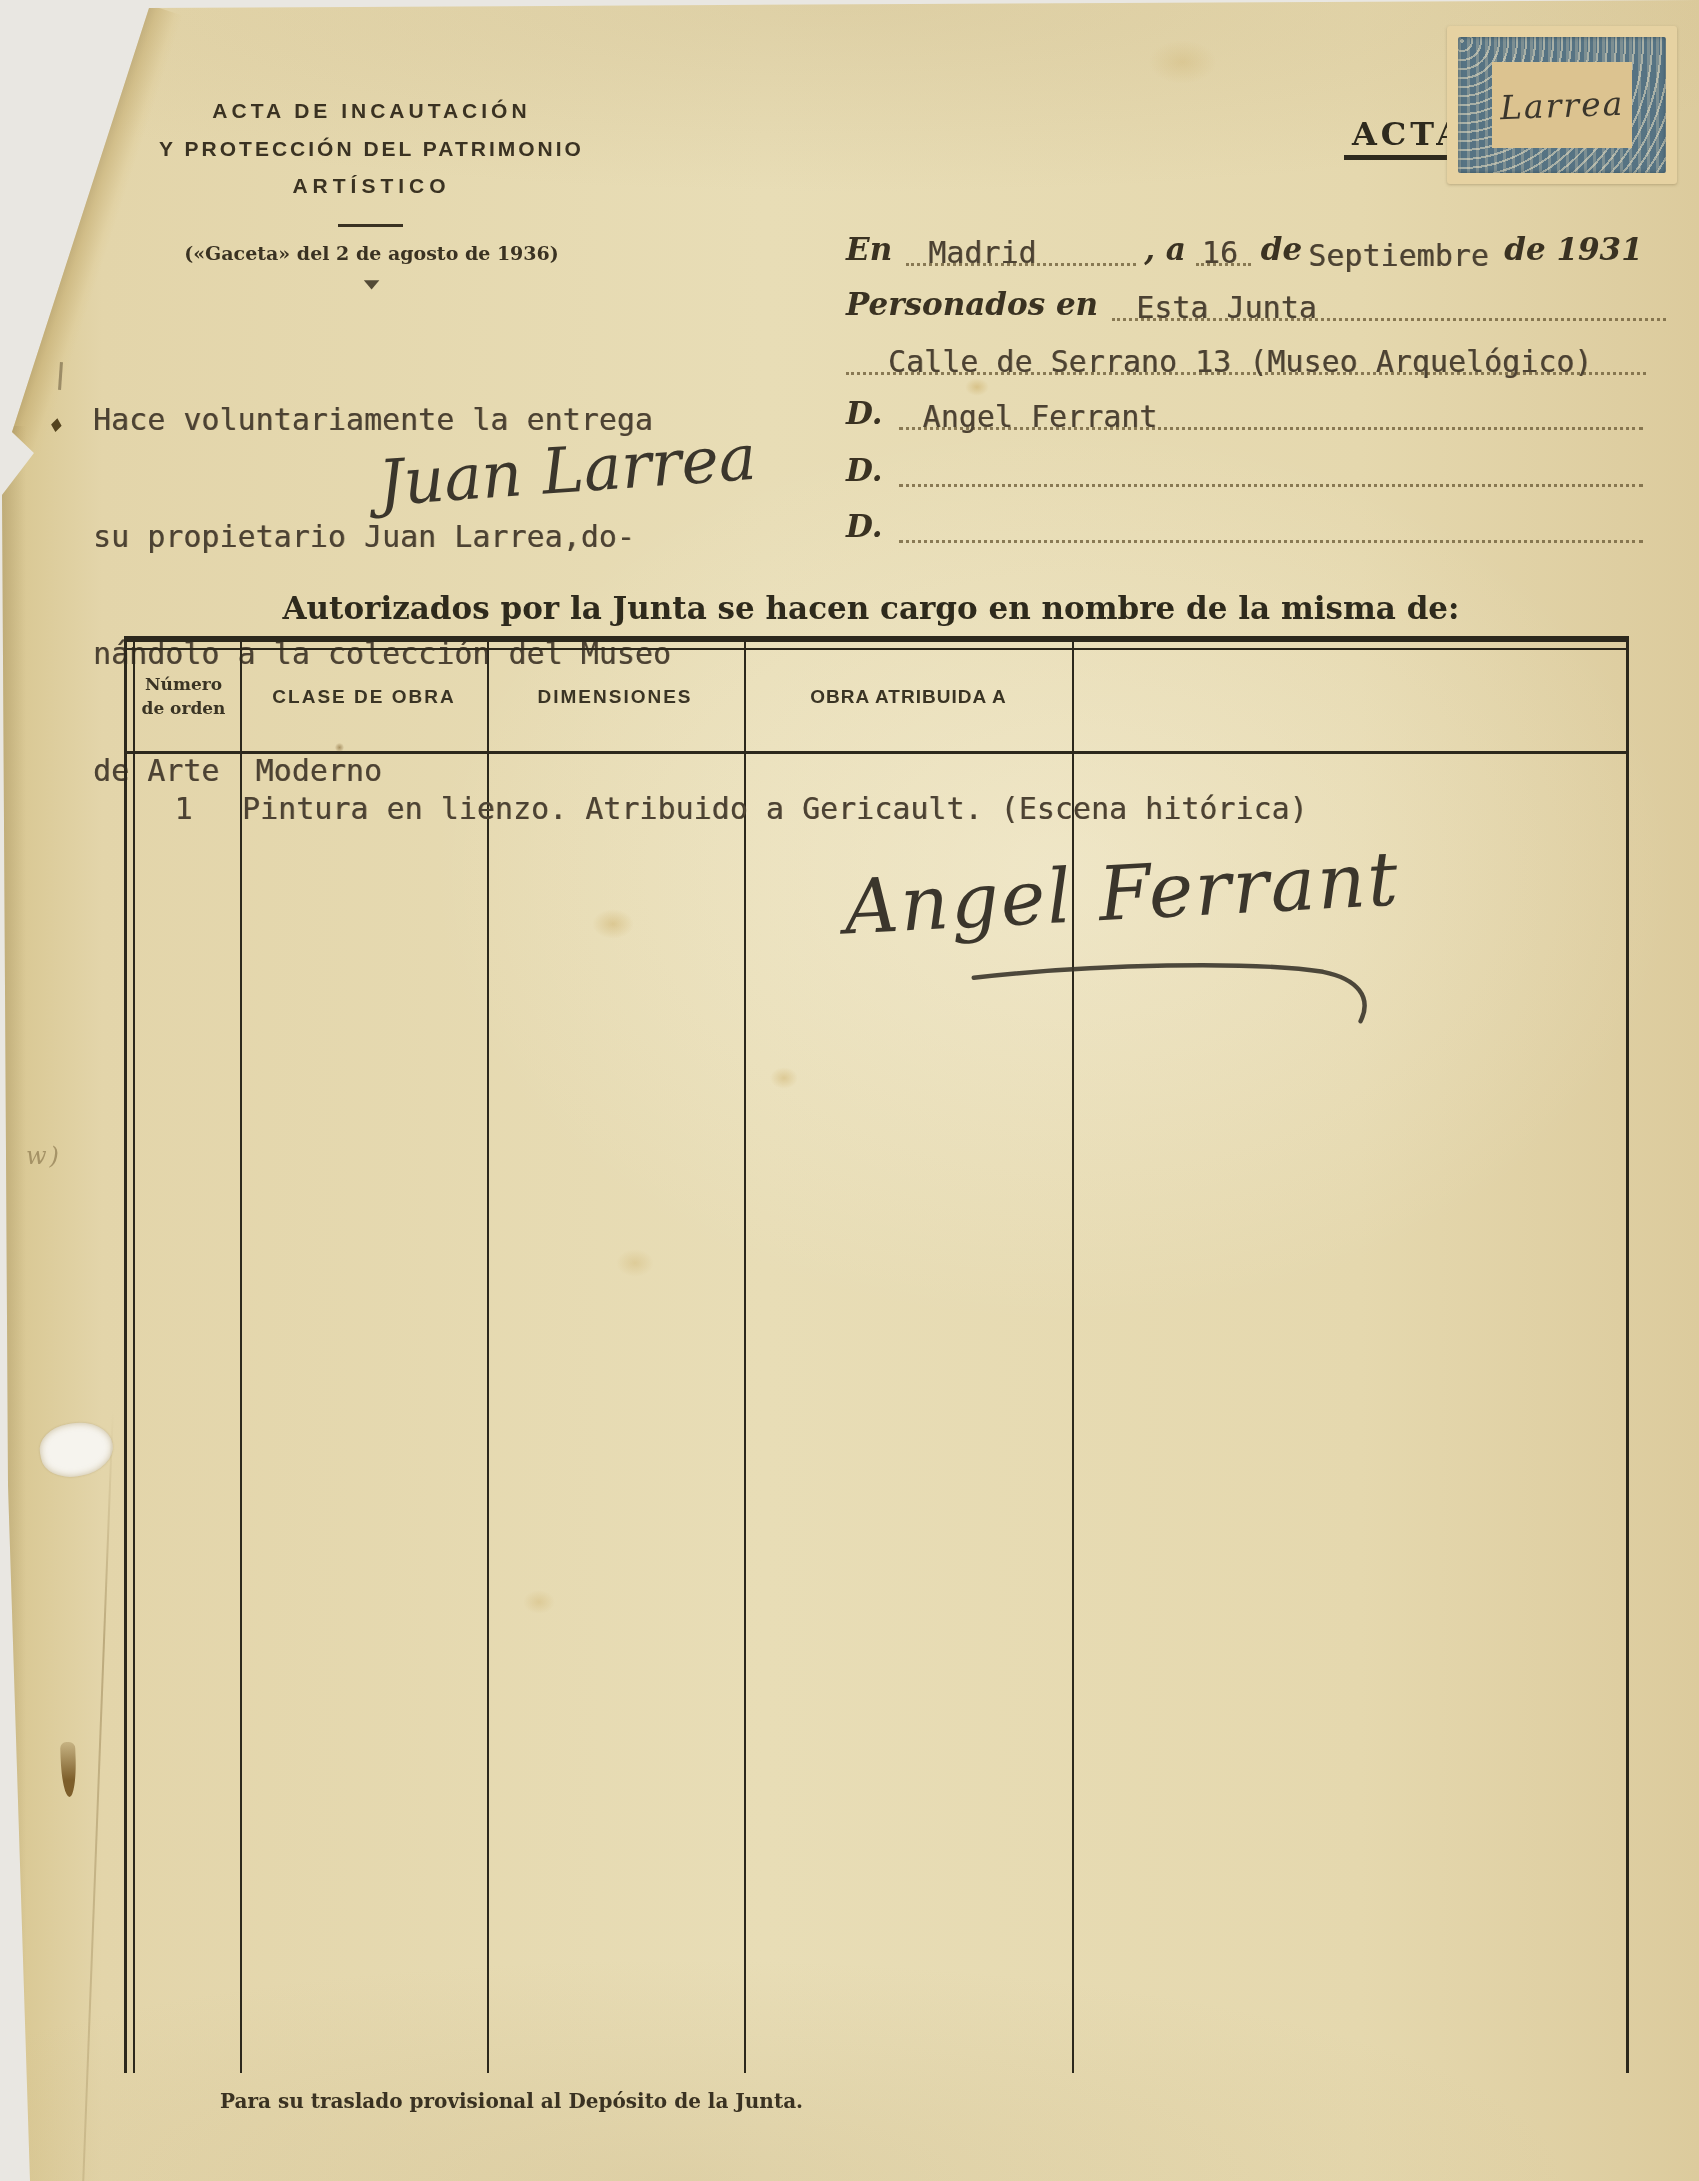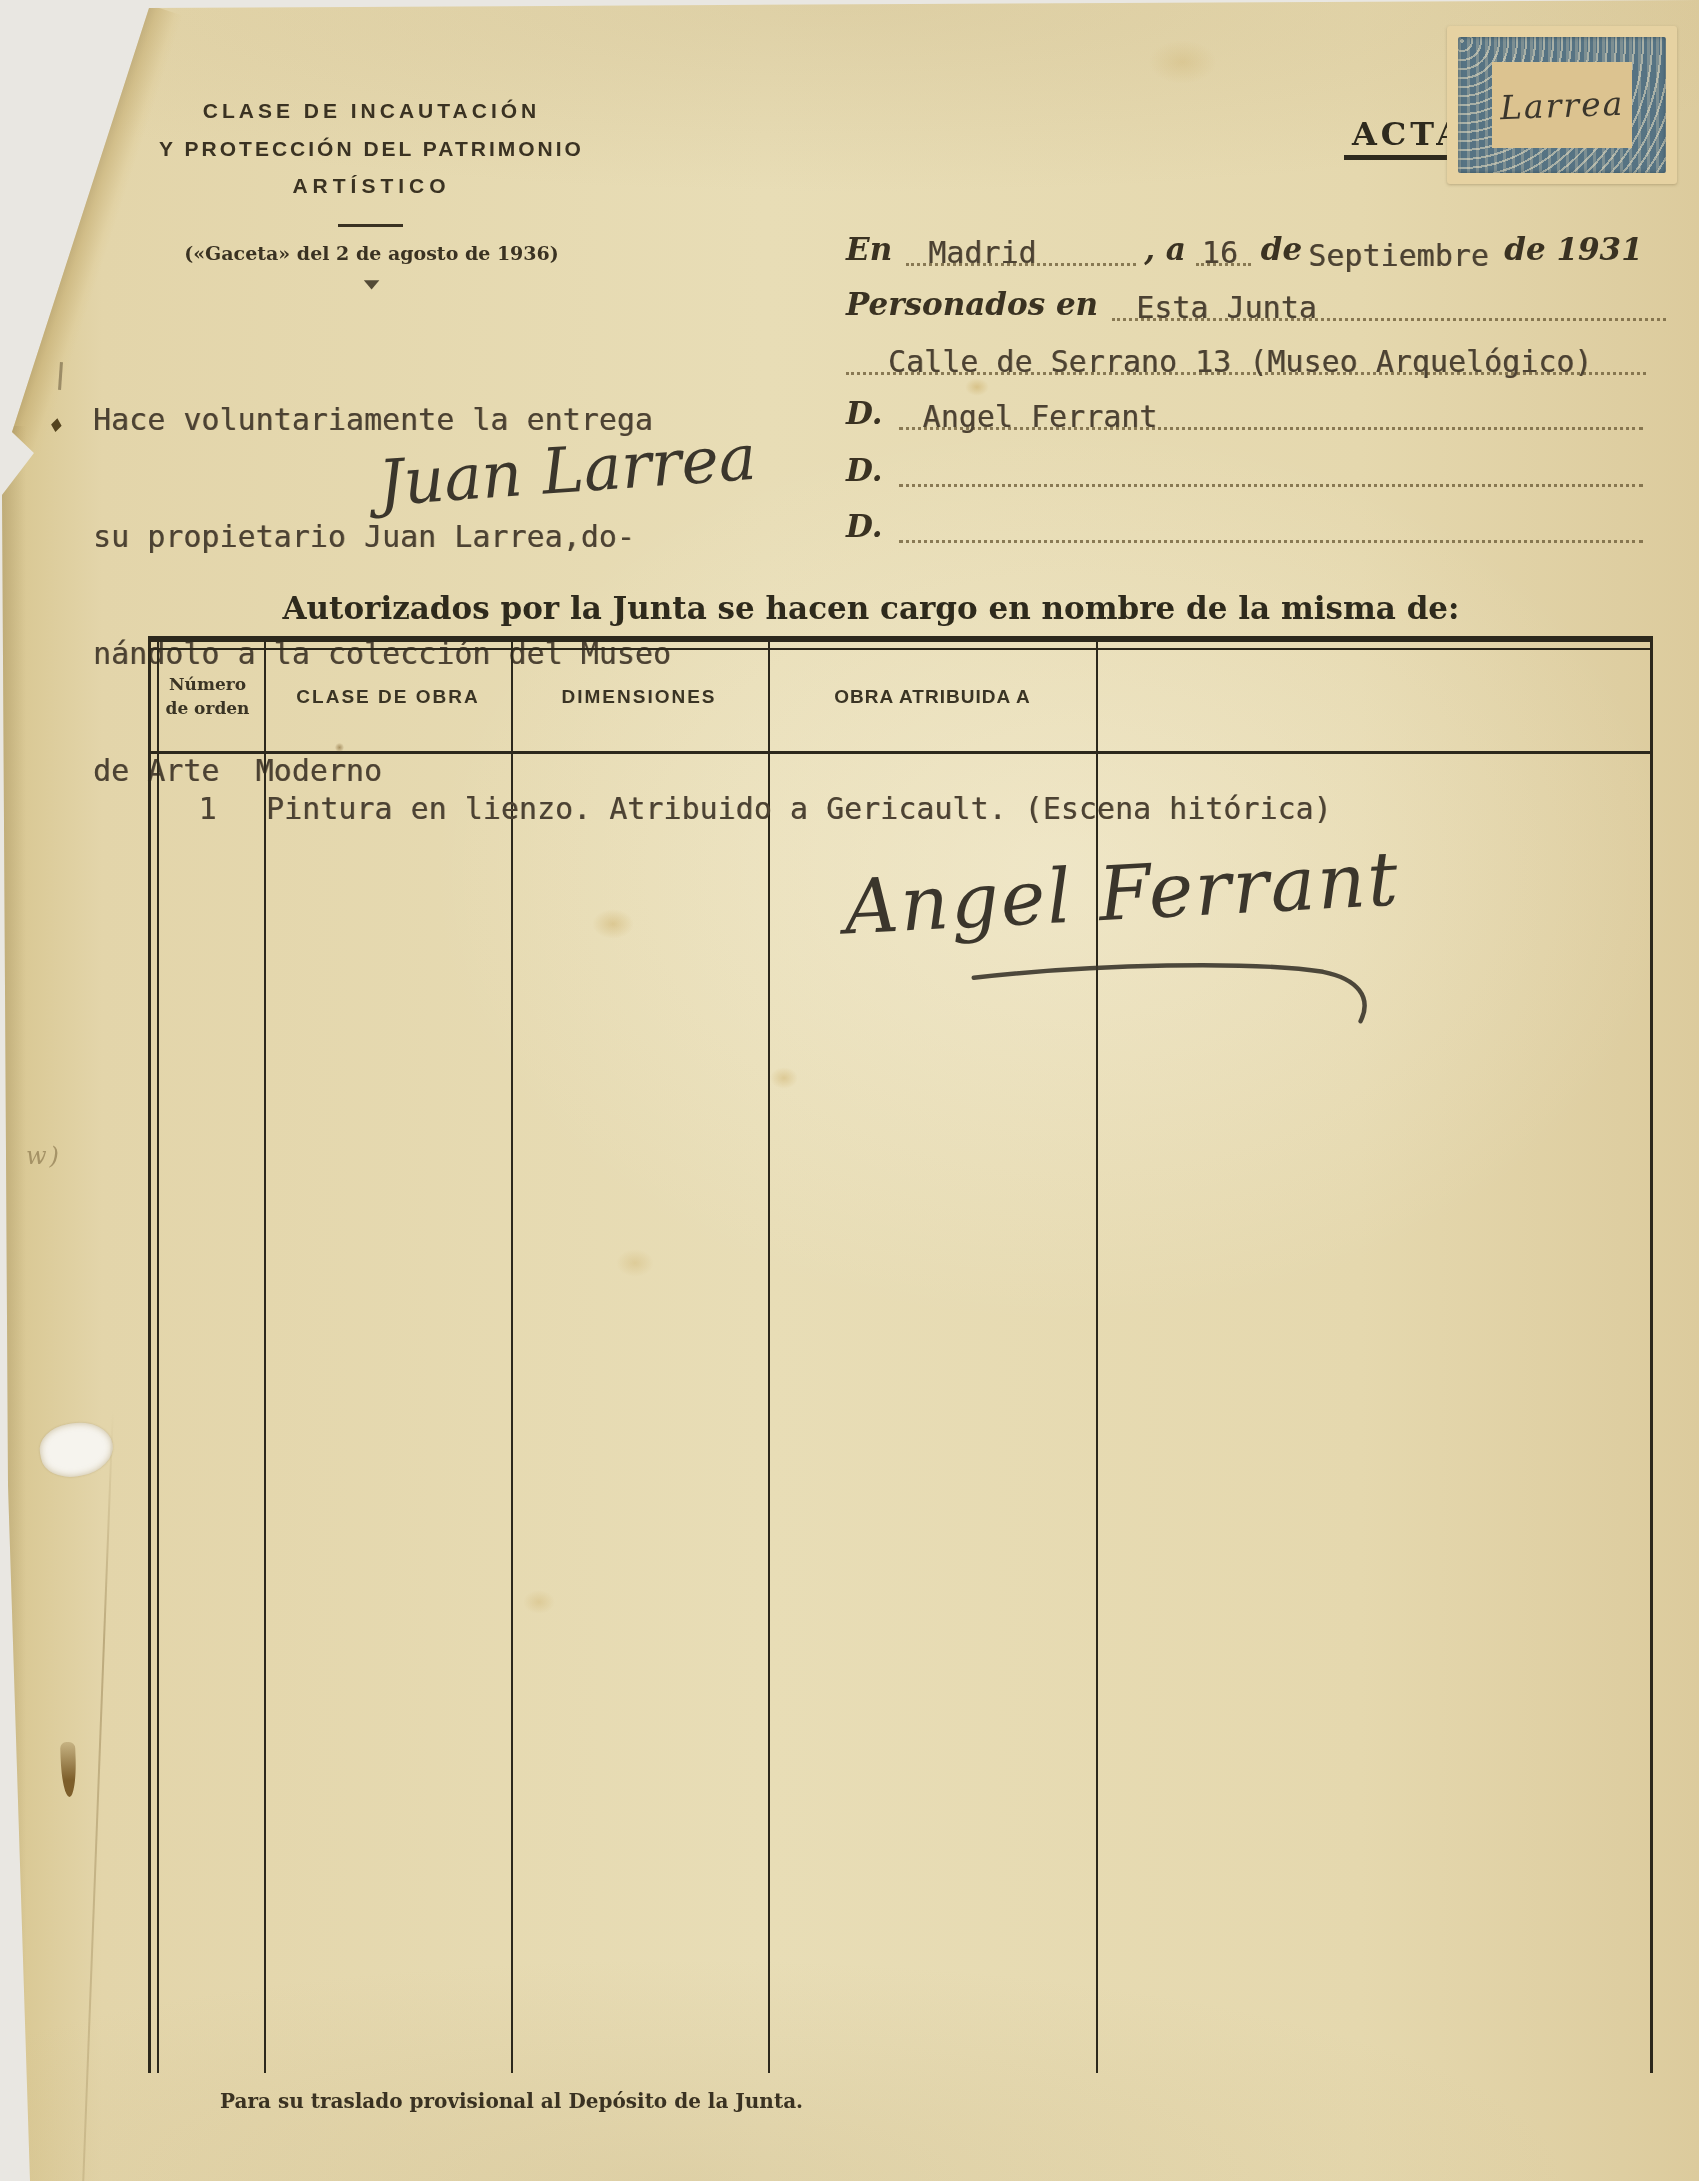--- a/index.html
+++ b/index.html
@@ -53,21 +53,21 @@
   .sig-juan{position:absolute;left:378px;top:434px;font-size:63px;transform:rotate(-4deg);letter-spacing:0px;white-space:nowrap;}
 
   .fline{position:absolute;left:846px;height:42px;display:flex;align-items:flex-end;color:#3a3222;}
   .plabel{font-family:"DejaVu Serif",serif;font-style:italic;font-weight:bold;font-size:31px;line-height:34px;}
   .dots{display:inline-block;border-bottom:3px dotted rgba(112,96,60,.8);height:36px;position:relative;}
   .dots .type{position:absolute;left:0;bottom:-7px;}
 
   
   .auth-head{position:absolute;left:168px;top:590px;width:1406px;text-align:center;
       font-family:"DejaVu Serif",serif;font-weight:bold;font-size:31px;color:#2e2a1c;}
-  .acta-table{position:absolute;left:148px;top:636px;width:1499px;height:1431px;
+  .acta-table{position:absolute;left:124px;top:636px;width:1499px;height:1431px;
       border-top:6px solid #2c281c;border-left:3px solid #2c281c;border-right:3px solid #2c281c;}
   .acta-table::before{content:'';position:absolute;left:0;right:0;top:6px;height:2px;background:#2c281c;}
   .acta-table::after{content:'';position:absolute;left:6px;top:0;bottom:0;width:2px;background:#2c281c;}
   .thead{position:absolute;left:0;top:0;width:100%;height:109px;border-bottom:3px solid #2c281c;}
   .vline{position:absolute;top:0;bottom:0;width:2px;background:#2c281c;}
   .v1{left:113px;} .v2{left:360px;} .v3{left:617px;} .v4{left:945px;}
   .hcell{position:absolute;top:0;height:109px;display:flex;align-items:center;justify-content:center;
       text-align:center;color:#3a3424;font-family:"Liberation Sans",sans-serif;font-weight:bold;}
   .hc1{left:0;width:113px;font-family:"DejaVu Serif",serif;font-weight:bold;font-size:17px;line-height:1.4;padding:0 10px;box-sizing:border-box;}
   .hc2{left:113px;width:248px;font-size:19px;letter-spacing:2px;}
@@ -105,21 +105,21 @@
       font-size:24px;color:rgba(120,100,60,.55);letter-spacing:3px;}
 </style>
 </head>
 <body>
 
 <div class="page">
   <div class="paper">
     <div class="fold-band"></div>
     <div class="edge-shade"></div>
 
-    <div class="lh lh1">CLASE DE INCAUTACIÓN</div>
+    <div class="lh lh1">ACTA DE INCAUTACIÓN</div>
     <div class="lh lh2">Y PROTECCIÓN DEL PATRIMONIO</div>
     <div class="lh lh3">ARTÍSTICO</div>
     <div class="lh-rule"></div>
     <div class="gaceta">(«Gaceta» del 2 de agosto de 1936)</div>
     <div class="ornament">▼</div>
 
     <div class="acta-label">ACTA</div>
     <div class="stamp">
       <div class="stamp-frame">
         <div class="stamp-inner">

